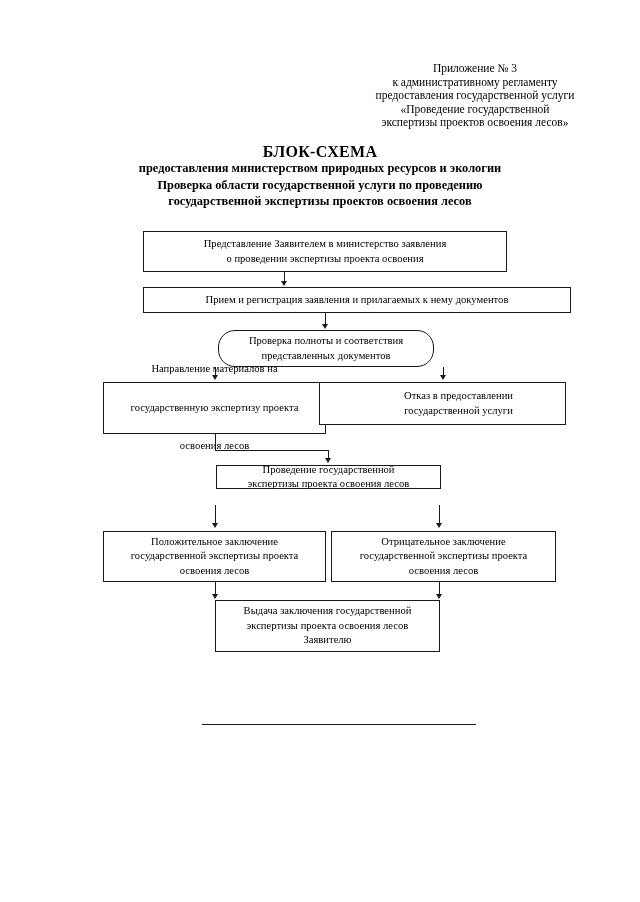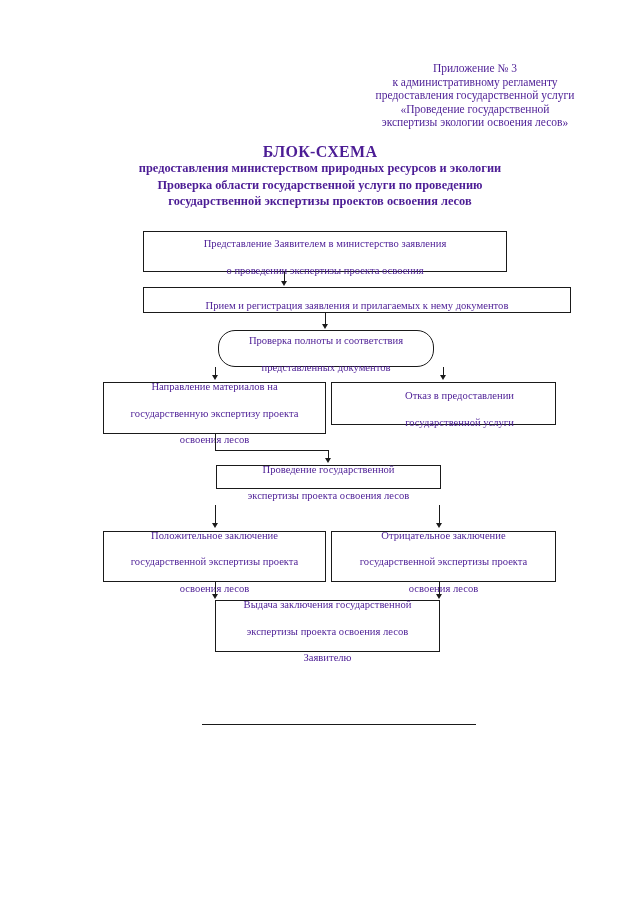--- a/index.html
+++ b/index.html
@@ -6,21 +6,21 @@
     margin: 0;
     padding: 0;
     background: #ffffff;
   }
   .page {
     position: relative;
     width: 640px;
     height: 902px;
     background: #ffffff;
     font-family: "Liberation Serif", "DejaVu Serif", serif;
-    color: #4c1d95;
+    color: #000000;
     overflow: hidden;
   }
 
   
   .doc-header {
     position: absolute;
     left: 330px;
     top: 62px;
     width: 290px;
     text-align: center;
@@ -52,21 +52,21 @@
     background: #ffffff;
     display: flex;
     flex-direction: column;
     align-items: center;
     justify-content: center;
     text-align: center;
     font-size: 10.6px;
     line-height: 14.4px;
     padding: 2px 6px;
   }
-  .node span { display: block; white-space: nowrap; margin-top: 12px; }
+  .node span { display: block; white-space: nowrap; }
 
   
   .vline, .hline {
     position: absolute;
     background: #1a1a1a;
   }
   .vline { width: 1.2px; }
   .hline { height: 1.2px; }
   .arrow {
     position: absolute;
@@ -89,21 +89,21 @@
 </head>
 <body>
 
 <div class="page">
 
   <div class="doc-header">
     <div>Приложение № 3</div>
     <div>к административному регламенту</div>
     <div>предоставления государственной услуги</div>
     <div>«Проведение государственной</div>
-    <div>экспертизы экологии освоения лесов»</div>
+    <div>экспертизы проектов освоения лесов»</div>
   </div>
 
   <div class="doc-title">
     <div class="t-main">БЛОК-СХЕМА</div>
     <div>предоставления министерством природных ресурсов и экологии</div>
     <div>Проверка области государственной услуги по проведению</div>
     <div>государственной экспертизы проектов освоения лесов</div>
   </div>
 
   <div class="chart">
@@ -127,27 +127,27 @@
       <span>Проверка полноты и соответствия</span>
       <span>представленных документов</span>
     </div>
 
     <div class="vline" style="left:215px; top:367px; height:9px;"></div>
     <div class="arrow" style="left:212px; top:375px;"></div>
 
     <div class="vline" style="left:443px; top:367px; height:9px;"></div>
     <div class="arrow" style="left:440px; top:375px;"></div>
 
-    <div class="node" style="left:103px; top:382px; width:223px; height:52px;">
+    <div class="node" style="left:103px; top:382px; width:223px; height:52px;gap:24px;">
       <span>Направление материалов на</span>
       <span>государственную экспертизу проекта</span>
       <span>освоения лесов</span>
     </div>
 
-    <div class="node" style="left:331px; top:382px; width:225px; height:43px;padding-left:38px;">
+    <div class="node" style="left:319px; top:382px; width:247px; height:43px;padding-left:38px;">
       <span>Отказ в предоставлении</span>
       <span>государственной услуги</span>
     </div>
 
     <div class="vline" style="left:215px; top:434px; height:17px;"></div>
     <div class="hline" style="left:215px; top:450px; width:114px;"></div>
     <div class="vline" style="left:328px; top:450px; height:9px;"></div>
     <div class="arrow" style="left:325px; top:458px;"></div>
 
     <div class="node" style="left:216px; top:465px; width:225px; height:24px;">

